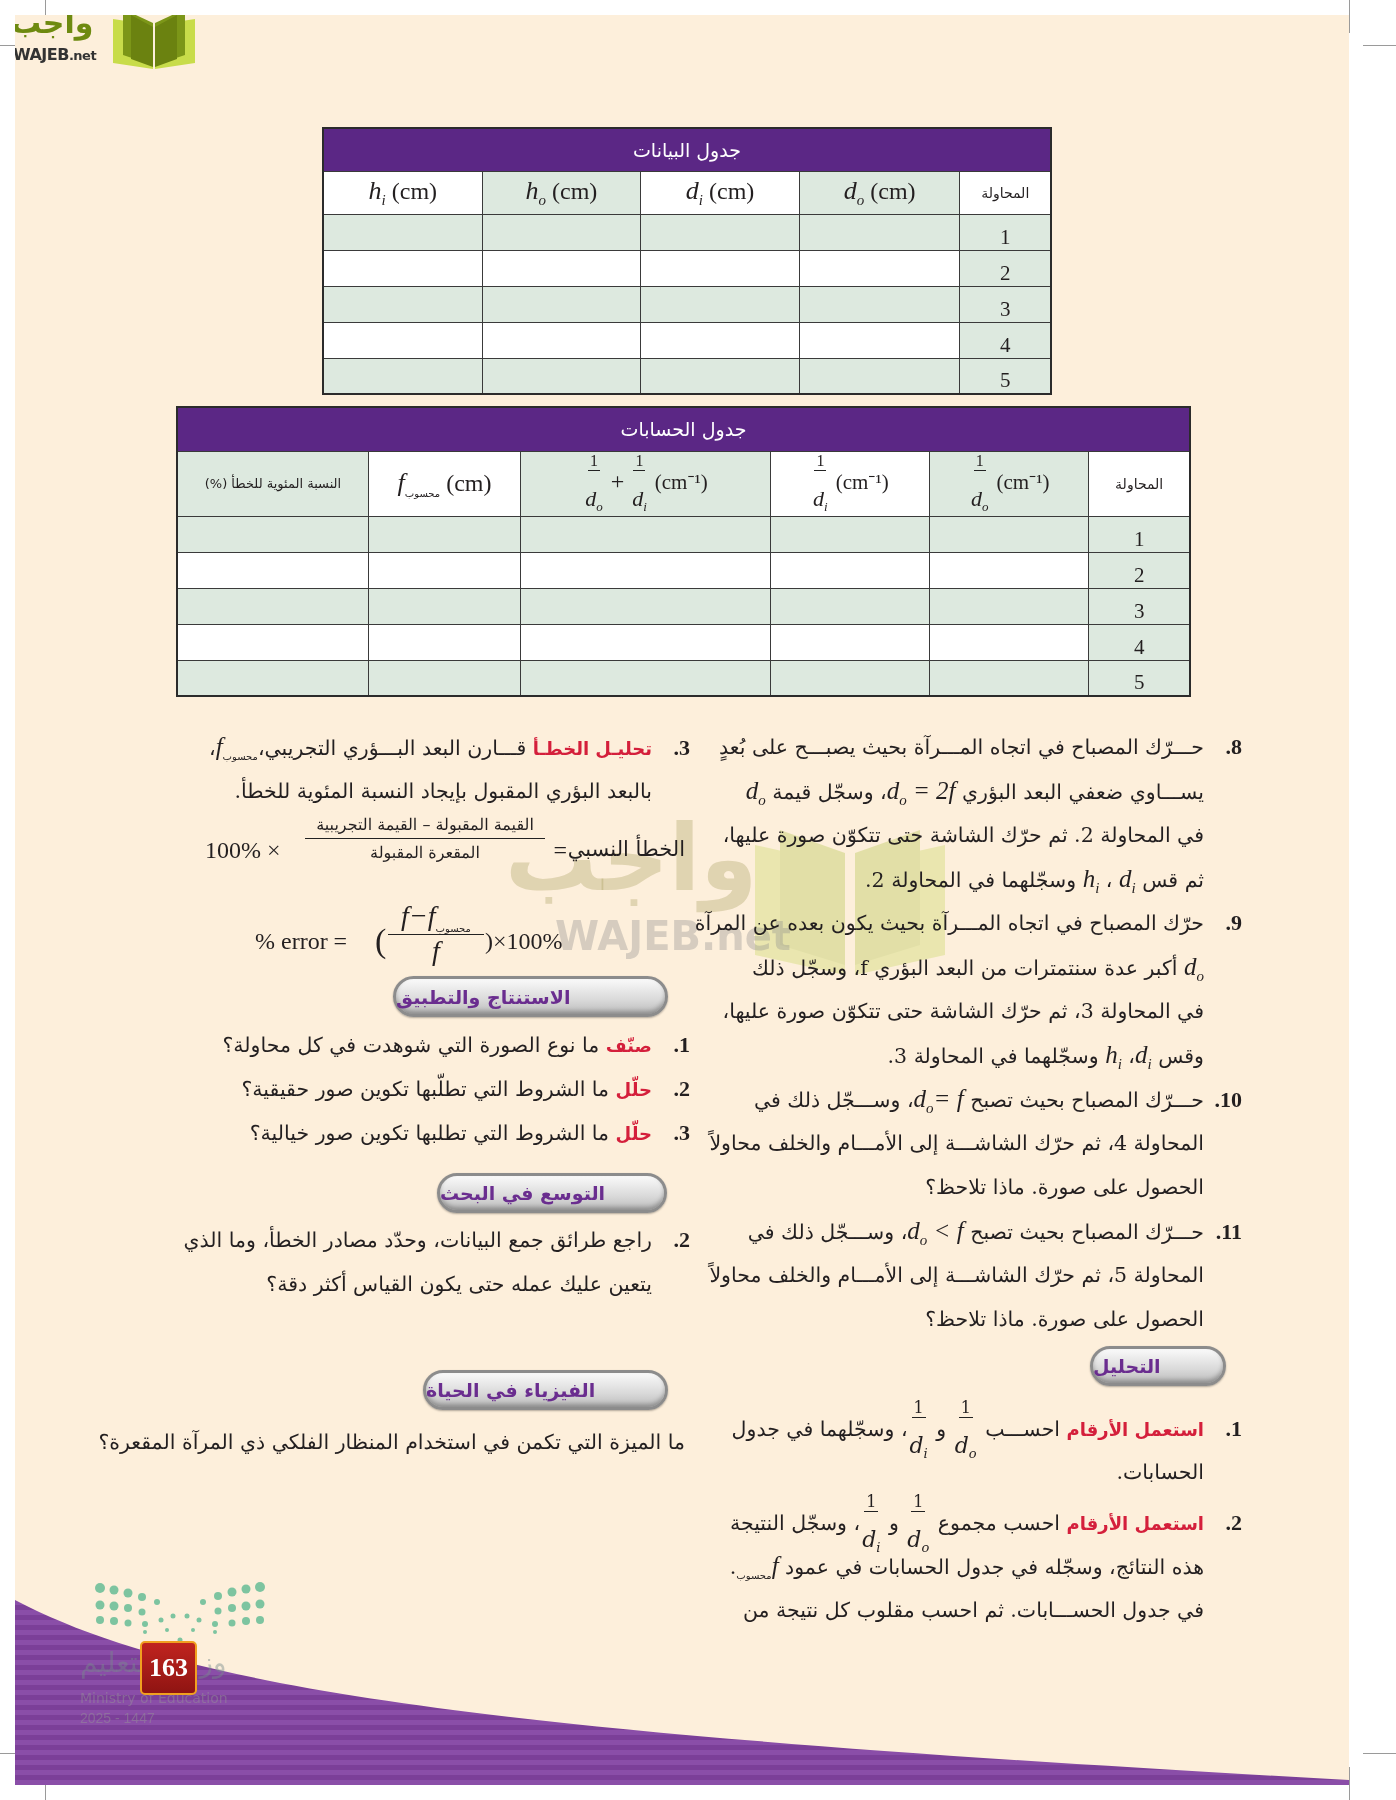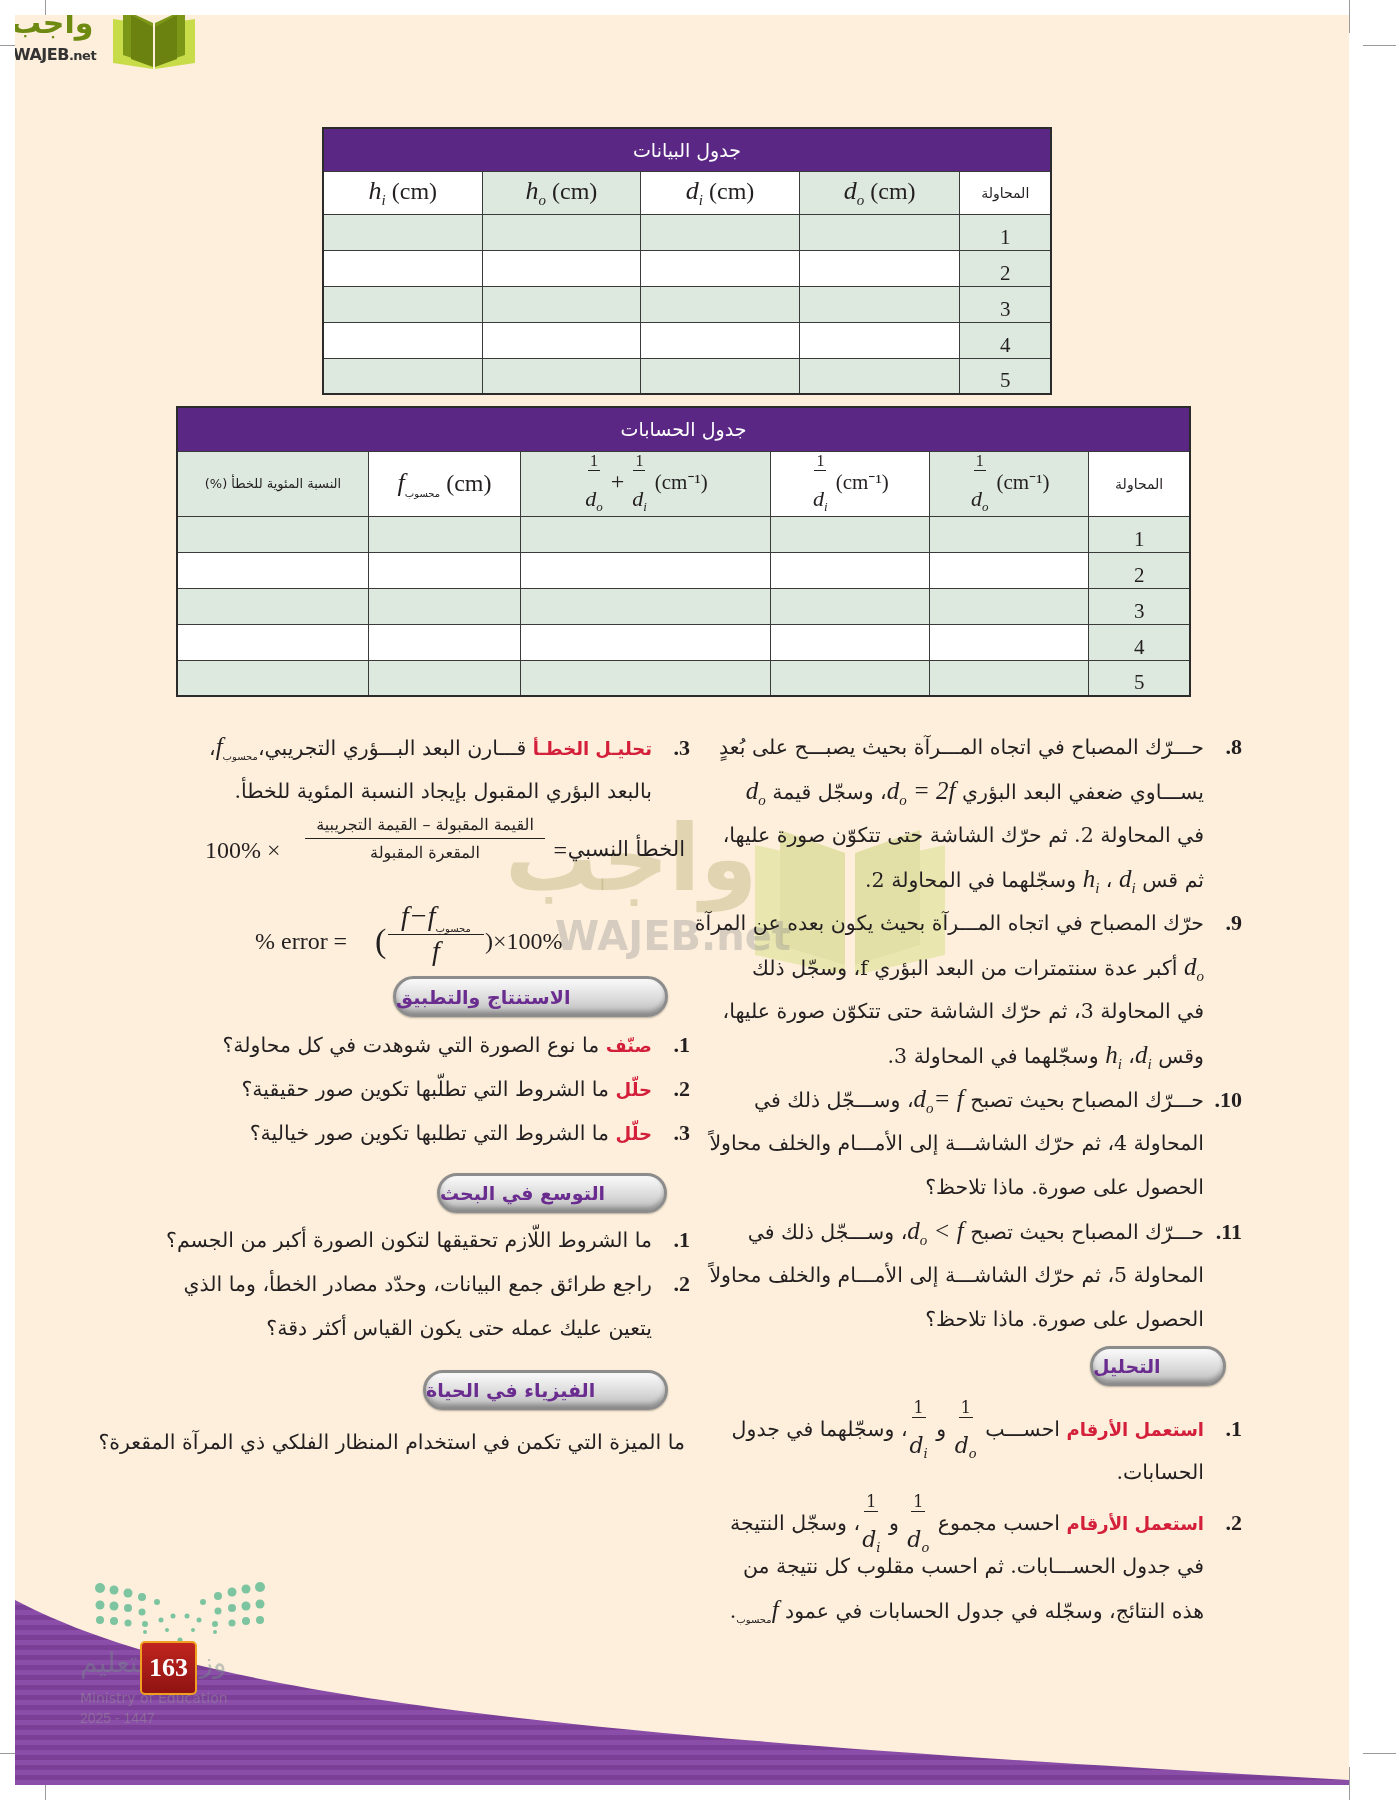--- a/index.html
+++ b/index.html
@@ -272,22 +272,22 @@
       <span class="num-b">2.</span><span class="red">استعمل الأرقام</span> <span>احسب مجموع</span>
       <span class="frac">
           <span class="n">1</span>
           <span class="d">d<sub>o</sub></span>
         </span> <span>و</span>
       <span class="frac">
           <span class="n">1</span>
           <span class="d">d<sub>i</sub></span>
         </span><span>، وسجّل النتيجة</span>
     </div>
+    <div class="line" style="padding-right:38px;"><span>هذه النتائج، وسجّله في جدول الحسابات في عمود</span> <span class="m">f</span><sub style="font-size:10px;font-family:'DejaVu Sans',sans-serif;">محسوب</sub>.</div>
     <div class="line" style="padding-right:38px;">في جدول الحســـابات. ثم احسب مقلوب كل نتيجة من</div>
-    <div class="line" style="padding-right:38px;"><span>هذه النتائج، وسجّله في جدول الحسابات في عمود</span> <span class="m">f</span><sub style="font-size:10px;font-family:'DejaVu Sans',sans-serif;">محسوب</sub>.</div>
   </div>
 
   <div class="txt" style="left:125px;top:710px;width:550px;">
     <div class="line"><span class="num-b">3.</span><span class="red">تحليـل الخطـأ</span> <span>قـــارن البعد البـــؤري التجريبي،</span><sub style="font-size:10px;font-family:'DejaVu Sans',sans-serif;">محسوب</sub><span class="m">f</span>،</div>
     <div class="line" style="padding-right:38px;">بالبعد البؤري المقبول بإيجاد النسبة المئوية للخطأ.</div>
   </div>
 
   <div class="formula" style="left:180px;top:800px;width:490px;height:80px;direction:rtl;">
     <span style="position:absolute;right:0;top:22px;font-family:'DejaVu Serif',serif;font-size:21px;">الخطأ النسبي</span>
     <span style="position:absolute;right:118px;top:22px;">=</span>
@@ -316,21 +316,20 @@
     <div class="line"><span class="num-b">1.</span><span class="red">صنّف</span> <span>ما نوع الصورة التي شوهدت في كل محاولة؟</span></div>
     <div class="line"><span class="num-b">2.</span><span class="red">حلّل</span> <span>ما الشروط التي تطلّبها تكوين صور حقيقية؟</span></div>
     <div class="line"><span class="num-b">3.</span><span class="red">حلّل</span> <span>ما الشروط التي تطلبها تكوين صور خيالية؟</span></div>
   </div>
 
   <div class="pill" style="left:422px;top:1158px;width:230px;height:40px;">
     <span>التوسع في البحث</span>
   </div>
 
   <div class="txt" style="left:125px;top:1203px;width:550px;line-height:44px;">
-    <div class="line"><span class="num-b">1.</span><span>ما الشروط اللّازم تحقيقها لتكون الصورة أكبر من الجسم؟</span></div>
     <div class="line"><span class="num-b">2.</span><span>راجع طرائق جمع البيانات، وحدّد مصادر الخطأ، وما الذي</span></div>
     <div class="line" style="padding-right:38px;">يتعين عليك عمله حتى يكون القياس أكثر دقة؟</div>
   </div>
 
   <div class="pill" style="left:408px;top:1355px;width:245px;height:40px;">
     <span>الفيزياء في الحياة</span>
   </div>
   <div class="txt" style="left:125px;top:1405px;width:545px;">
     <div class="line">ما الميزة التي تكمن في استخدام المنظار الفلكي ذي المرآة المقعرة؟</div>
   </div>

